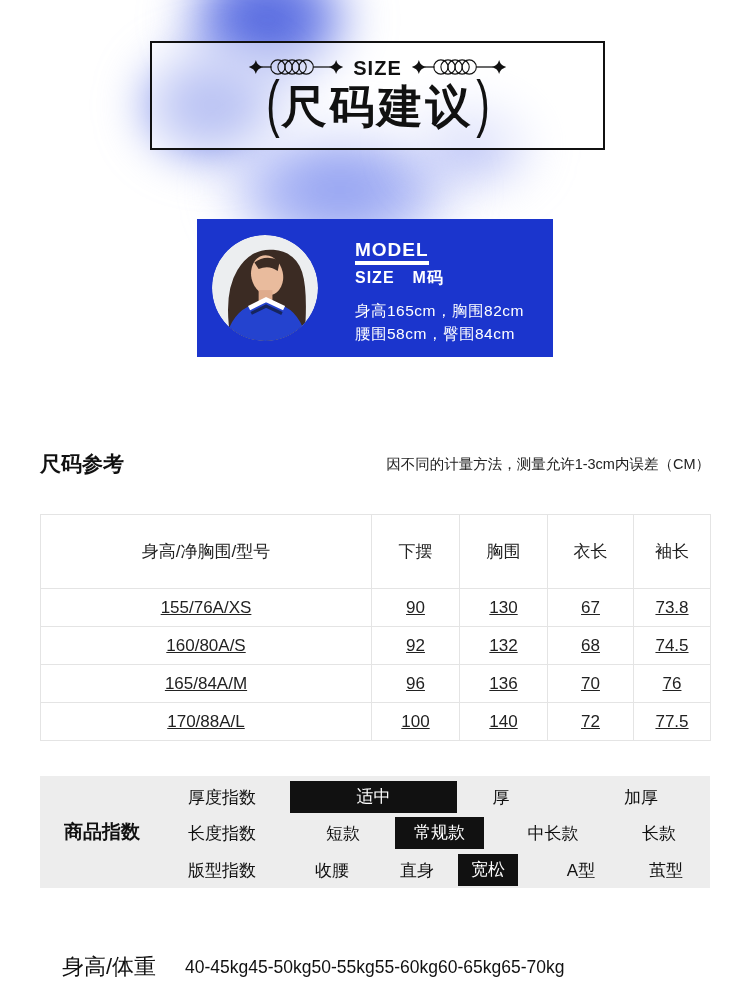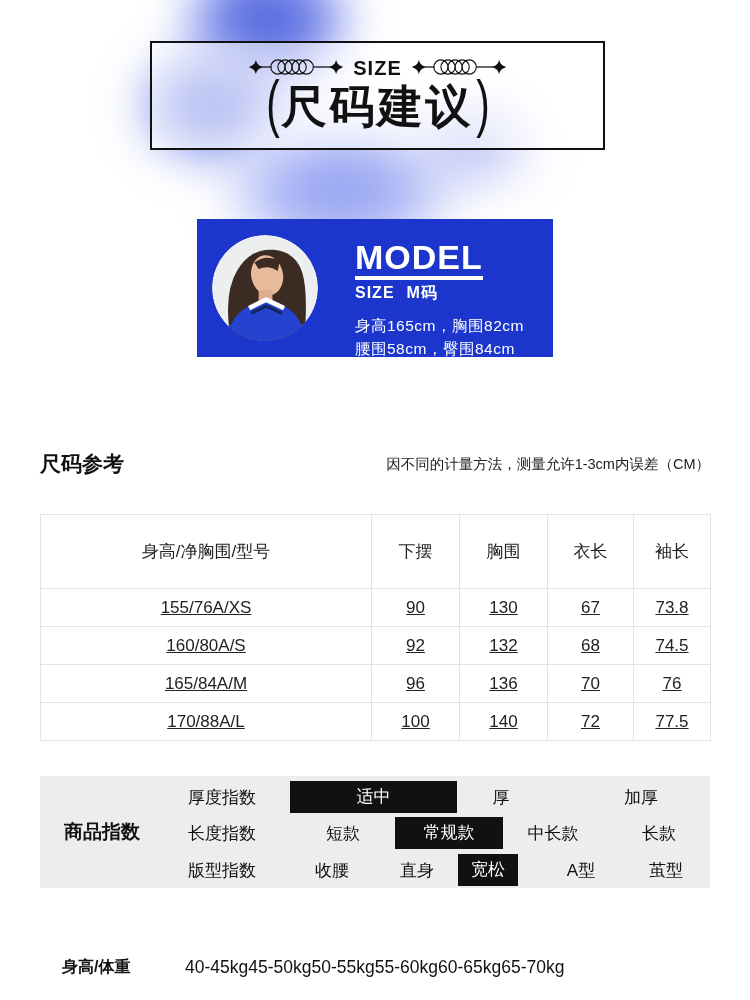--- a/index.html
+++ b/index.html
@@ -26,23 +26,23 @@
   .hero-deco .size-word { font-size:20px; font-weight:900; letter-spacing:1px; line-height:1; padding-top:1px; }
   .hero-title-row { display:flex; align-items:center; margin-top:1px; line-height:1; }
   .hero-paren { font-size:54px; font-weight:300; transform:scale(.75,1.15); color:#111; position:relative; top:-3px; }
   .hero-title { font-size:45px; font-weight:900; letter-spacing:3px; }
 
   
   .model-banner { position:absolute; left:197px; top:219px; width:356px; height:138px; background:var(--accent-blue,#1b35cd); }
   .model-photo { position:absolute; left:15px; top:16px; width:106px; height:106px; border-radius:50%; overflow:hidden; }
   .model-photo svg { display:block; width:100%; height:100%; }
   .model-text { position:absolute; left:158px; top:21px; color:#fff; }
-  .model-heading { display:inline-block; font-size:34px; font-weight:900; letter-spacing:1px; border-bottom:4px solid #fff; padding-bottom:2px; line-height:1; }
+  .model-heading { display:inline-block; font-size:19px; font-weight:900; letter-spacing:1px; border-bottom:4px solid #fff; padding-bottom:2px; line-height:1; }
   .model-size-row { margin-top:5px; font-size:16px; font-weight:800; letter-spacing:1px; line-height:1; }
-  .model-size-row .size-value { margin-left:12px; }
+  .model-size-row .size-value { margin-left:18px; }
   .model-measure { margin-top:13px; font-size:15.5px; font-weight:500; line-height:1.5; letter-spacing:.5px; }
 
   
   .ref-heading { position:absolute; left:40px; top:450px; font-size:21px; font-weight:800; }
   .ref-note { position:absolute; right:40px; top:455px; font-size:14.5px; color:#222; }
 
   
   .size-table { position:absolute; left:40px; top:514px; width:670px; border-collapse:collapse; table-layout:fixed; }
   .size-table th, .size-table td {
     border:1px solid var(--table-border,#e4e4e4); text-align:center; vertical-align:middle;
@@ -58,21 +58,21 @@
   .pi-row.r1 { top:2px; } .pi-row.r2 { top:38px; } .pi-row.r3 { top:75px; }
   .pi-label { position:absolute; left:182px; top:50%; transform:translate(-50%,-50%); font-size:17px; color:#111; }
   .pi-opt { position:absolute; top:50%; transform:translate(-50%,-50%); font-size:17px; color:#111; white-space:nowrap; }
   .pi-opt.sel {
     transform:translateY(-50%); background:var(--ink,#111); color:#fff;
     height:32px; line-height:32px; text-align:center; font-size:17px;
   }
 
   
   .hw-row { position:absolute; left:40px; top:949px; width:670px; height:36px; }
-  .hw-label { position:absolute; left:22px; top:50%; transform:translateY(-50%); font-size:16px; font-weight:700; }
+  .hw-label { position:absolute; left:22px; top:50%; transform:translateY(-50%); font-size:22px; font-weight:400; }
   .hw-options { position:absolute; left:145px; right:3px; top:0; bottom:0; display:flex; align-items:center; }
   .hw-options span { font-size:17.5px; font-weight:500; color:#111; }
 </style>
 </head>
 <body>
 
 <div class="page">
 
   <div class="blob blob-1"></div>
   <div class="blob blob-2"></div>
@@ -206,21 +206,21 @@
     <div class="pi-row r1">
       <span class="pi-label">厚度指数</span>
       <span class="pi-opt sel" style="left:250px;width:167px">适中</span>
       <span class="pi-opt" style="left:461px">厚</span>
       <span class="pi-opt" style="left:601px">加厚</span>
     </div>
 
     <div class="pi-row r2">
       <span class="pi-label">长度指数</span>
       <span class="pi-opt" style="left:303px">短款</span>
-      <span class="pi-opt sel" style="left:355px;width:108px">常规款</span>
+      <span class="pi-opt sel" style="left:355px;width:89px">常规款</span>
       <span class="pi-opt" style="left:513px">中长款</span>
       <span class="pi-opt" style="left:619px">长款</span>
     </div>
 
     <div class="pi-row r3">
       <span class="pi-label">版型指数</span>
       <span class="pi-opt" style="left:292px">收腰</span>
       <span class="pi-opt" style="left:377px">直身</span>
       <span class="pi-opt sel" style="left:418px;width:60px">宽松</span>
       <span class="pi-opt" style="left:541px">A型</span>

